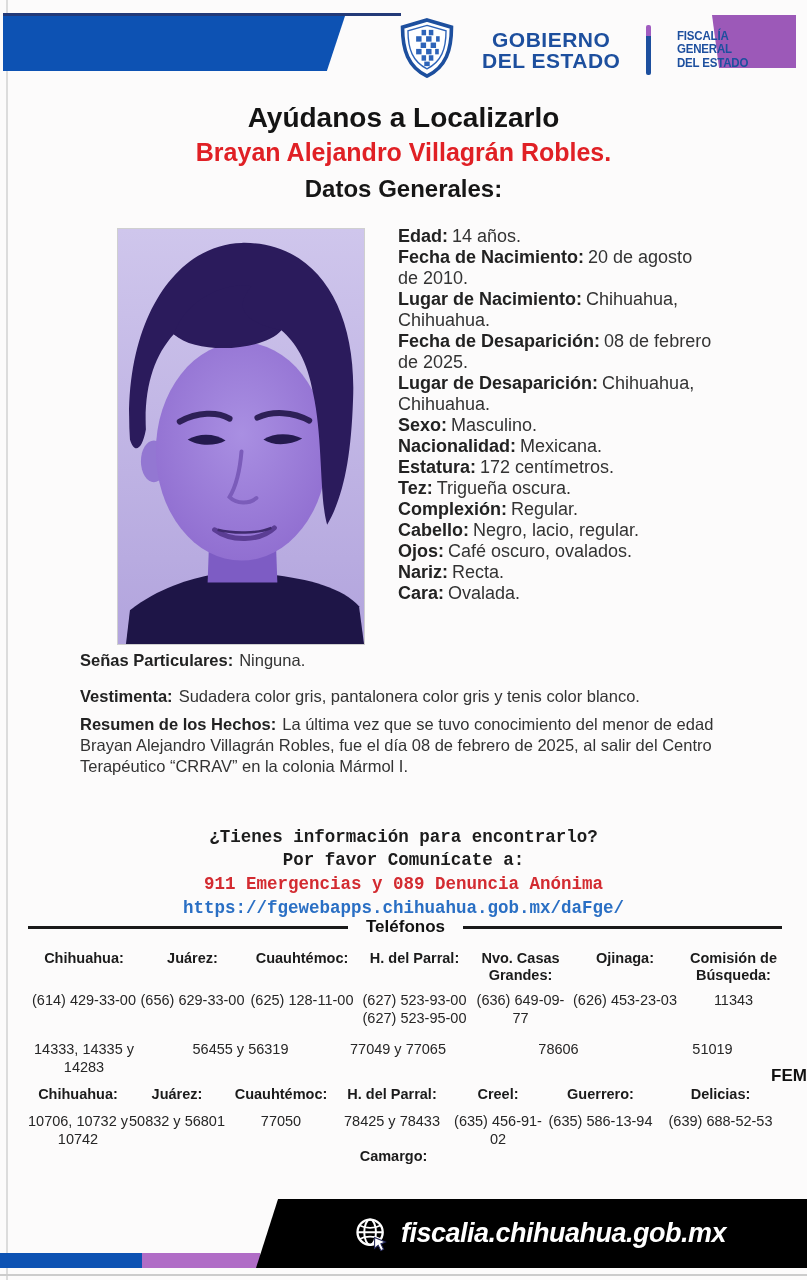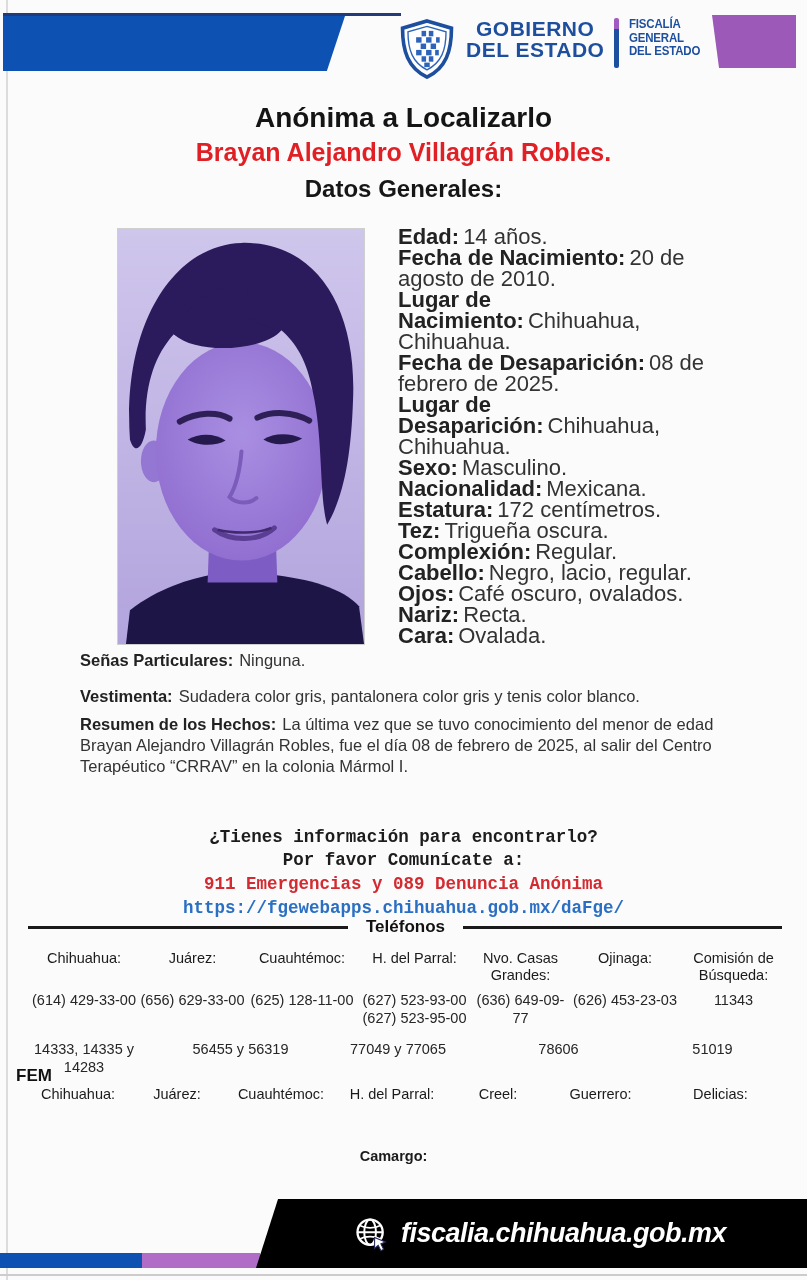--- a/index.html
+++ b/index.html
@@ -4,34 +4,34 @@
 <style>
   html,body{margin:0;padding:0;background:#e8e8e8;}
   .page{position:relative;width:807px;height:1280px;background:#fcfbfb;font-family:"Liberation Sans",sans-serif;overflow:hidden;margin:0 auto;}
   .edge-left{position:absolute;left:6px;top:0;width:2px;height:100%;background:#dcdcdc;}
   .edge-bottom{position:absolute;left:0;bottom:4px;width:100%;height:2px;background:#cccccc;}
 
   
   .top-dark-line{position:absolute;left:3px;top:13px;width:398px;height:3px;background:#233a78;}
   .hdr-blue{position:absolute;left:3px;top:16px;width:342px;height:55px;background:#0d52b3;clip-path:polygon(0 0,100% 0,94.7% 100%,0 100%);}
   .hdr-purple{position:absolute;left:712px;top:15px;width:84px;height:53px;background:#9c59b8;clip-path:polygon(0 0,100% 0,100% 100%,8.4% 100%);}
-  .logo-row{position:absolute;left:398px;top:18px;height:64px;display:flex;gap:10px;}
+  .logo-row{position:absolute;left:398px;top:18px;height:64px;display:flex;align-items:center;gap:26px;}
   .gov-name{color:#1d4f9e;font-weight:bold;font-size:21px;line-height:1.0;letter-spacing:.5px;text-align:center;}
   .logo-divider{width:5px;height:50px;background:linear-gradient(180deg,#a05cc0 0,#a05cc0 11px,#1d4f9e 11px);border-radius:2px;}
   .fisc-name{color:#1d4f9e;font-weight:bold;font-size:12.5px;line-height:1.08;letter-spacing:-.2px;transform:scaleX(.92);transform-origin:left center;width:110px;}
 
   
   .main-title{position:absolute;left:0;right:0;top:102px;text-align:center;font-size:28px;font-weight:bold;color:#141414;}
   .person-name{position:absolute;left:0;right:0;top:138px;text-align:center;font-size:25px;font-weight:bold;color:#e02025;}
   .section-title{position:absolute;left:0;right:0;top:175px;text-align:center;font-size:24px;font-weight:bold;color:#161616;}
 
   
   .photo-frame{position:absolute;left:118px;top:229px;width:246px;height:415px;background:#c8bde8;outline:1px solid #cfcfcf;}
   .photo-frame svg{display:block;width:100%;height:100%;}
-  .details{position:absolute;left:398px;top:226px;width:314px;font-size:22px;line-height:21px;color:#333;}
+  .details{position:absolute;left:398px;top:226px;width:314px;font-size:18px;line-height:21px;color:#333;}
   .field{margin:0;}
   .field-label{font-weight:bold;color:#222;margin-right:4px;}
 
   
   .note{position:absolute;left:80px;width:668px;font-size:16.5px;line-height:21px;color:#333;}
   .note .field-label{margin-right:6px;}
   .note-senas{top:650px;}
   .note-vestimenta{top:686px;}
   .note-resumen{top:714px;}
 
@@ -51,23 +51,23 @@
 
   
   .grid7{position:absolute;left:28px;width:760px;display:grid;}
   .tel-grid-cols{grid-template-columns:112px 105px 114px 111px 101px 108px 109px;}
   .fem-grid-cols{grid-template-columns:100px 98px 110px 112px 100px 105px 135px;}
   .tel-head{top:950px;}
   .tel-row1{top:991px;}
   .tel-row2{top:1040px;gap:48px;}
   .fem-head{top:1086px;}
   .fem-row1{top:1112px;}
-  .th{font-size:14.5px;font-weight:normal;color:#1b1b1b;text-align:center;line-height:17px;}
+  .th{font-size:14.5px;font-weight:bold;color:#1b1b1b;text-align:center;line-height:17px;}
   .td{font-size:14.5px;color:#262626;text-align:center;line-height:18px;white-space:pre-line;}
-  .fem-title{position:absolute;left:16px;right:0;top:1066px;text-align:left;font-size:17px;font-weight:bold;color:#111;}
+  .fem-title{position:absolute;left:0;right:0;top:1066px;text-align:right;font-size:17px;font-weight:bold;color:#111;}
   .camargo-label{position:absolute;left:0;right:20px;top:1148px;text-align:center;font-size:14.5px;font-weight:bold;color:#1b1b1b;}
   .camargo-value{position:absolute;left:0;right:20px;top:1168px;text-align:center;font-size:14.5px;color:#262626;margin-top:46px;}
 
   
   .ftr-blue{position:absolute;left:0;top:1253px;width:142px;height:15px;background:#0d52b3;}
   .ftr-purple{position:absolute;left:142px;top:1253px;width:118px;height:15px;background:#b06cc6;}
   .ftr-navy{position:absolute;left:256px;top:1199px;width:551px;height:69px;background:#000000;clip-path:polygon(4% 0,100% 0,100% 100%,0 100%);display:flex;align-items:center;justify-content:center;gap:12px;padding-left:16px;box-sizing:border-box;}
   .ftr-url{color:#ffffff;font-size:27px;font-weight:bold;font-style:italic;letter-spacing:-.5px;}
   .globe{width:36px;height:36px;flex:0 0 auto;}
 </style>
@@ -106,21 +106,21 @@
       <div>GOBIERNO</div>
       <div>DEL ESTADO</div>
     </div>
     <div class="logo-divider"></div>
     <div class="fisc-name">
       <div>FISCALÍA GENERAL</div>
       <div>DEL ESTADO</div>
     </div>
   </div>
 
-  <div class="main-title">Anónima a Localizarlo</div>
+  <div class="main-title">Ayúdanos a Localizarlo</div>
   <div class="person-name">Brayan Alejandro Villagrán Robles.</div>
   <div class="section-title">Datos Generales:</div>
 
   <div class="photo-frame">
     <svg viewBox="0 0 247 418" preserveAspectRatio="none">
       <defs>
         <linearGradient id="pbg" x1="0" y1="0" x2="0" y2="1">
           <stop offset="0" stop-color="#cfc6ec"></stop>
             <stop offset="1" stop-color="#b2a4dd"></stop>
         </linearGradient>
@@ -217,20 +217,30 @@
   <div class="fem-title">FEM</div>
   <div class="grid7 fem-grid-cols fem-head">
     <div class="th">Chihuahua:</div>
     <div class="th">Juárez:</div>
     <div class="th">Cuauhtémoc:</div>
     <div class="th">H. del Parral:</div>
     <div class="th">Creel:</div>
     <div class="th">Guerrero:</div>
     <div class="th">Delicias:</div>
   </div>
+  <div class="grid7 fem-grid-cols fem-row1">
+    <div class="td">10706, 10732 y
+10742</div>
+    <div class="td">50832 y 56801</div>
+    <div class="td">77050</div>
+    <div class="td">78425 y 78433</div>
+    <div class="td">(635) 456-91-02</div>
+    <div class="td">(635) 586-13-94</div>
+    <div class="td">(639) 688-52-53</div>
+  </div>
   <div class="camargo-label">Camargo:</div>
   <div class="camargo-value">(648) 106-72-05</div>
 
   <div class="ftr-blue"></div>
   <div class="ftr-purple"></div>
   <div class="ftr-navy">
     <span class="globe">
       <svg viewBox="0 0 40 40" width="36" height="36">
         <circle cx="19" cy="18" r="14" fill="none" stroke="#ffffff" stroke-width="2.6"></circle>
         <ellipse cx="19" cy="18" rx="6.5" ry="14" fill="none" stroke="#ffffff" stroke-width="2.2"></ellipse>

